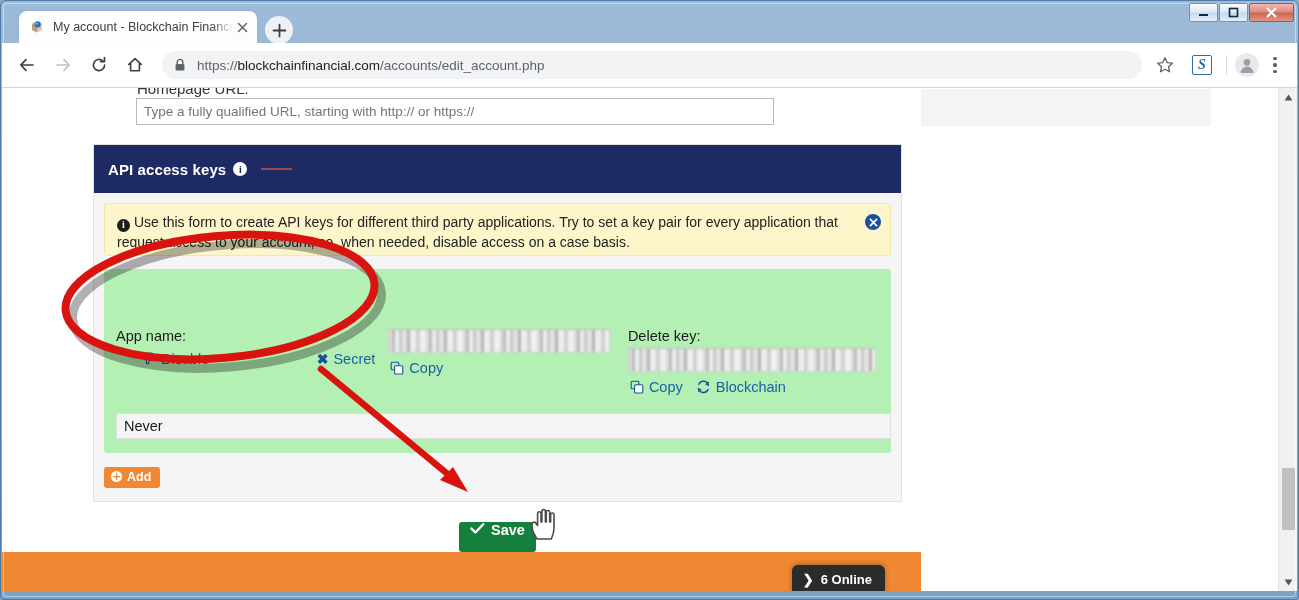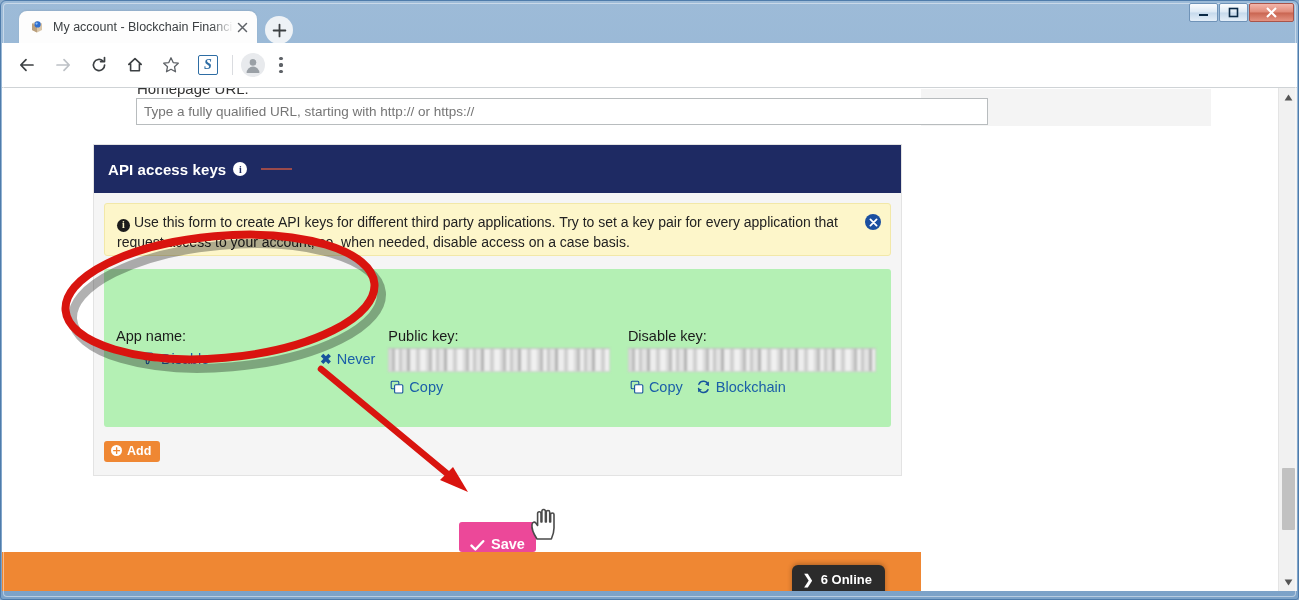--- a/index.html
+++ b/index.html
@@ -134,21 +134,21 @@
   }
 
   
   #content { position: absolute; left: 0; top: 0; width: 919px; }
   .hp-label {
     position: absolute; left: 135px; top: -8px;
     font-size: 15px; color: #333;
   }
   .hp-input {
     position: absolute; left: 134px; top: 10px;
-    width: 852px; height: 27px;
+    width: 638px; height: 27px;
     border: 1px solid #b8bcbe; background: #fff;
     font-size: 13.5px; color: #9a9a9a;
     padding: 0 7px; line-height: 25px;
   }
 
   
   #panel {
     position: absolute; left: 91px; top: 56px;
     width: 809px;
     background: #f5f5f5;
@@ -254,22 +254,22 @@
     width: 11px;height:11px;border-radius:50%;background:#fff;color:#ef8733;
     display:flex;align-items:center;justify-content:center;font-size:11px;
     font-weight:bold;margin-right:5px;line-height:1;
     font-family:"DejaVu Sans",sans-serif;
   }
 
   
   #savebtn {
     position: absolute; left: 457px; top: 434px;
     width: 77px; height: 30px;
-    background: #ec4899; border-radius: 3px;
-    display: flex; align-items: flex-end; justify-content: center;
+    background: #15803d; border-radius: 3px;
+    display: flex; align-items: flex-start; justify-content: center;
     color: #fff; font-size: 14.5px; font-weight: bold; cursor: pointer;
   }
   #savebtn svg { margin-right: 6px; }
 
   
   #footer {
     position: absolute; left: 0; right: 0; top: 464px; height: 42px;
     background: #ef8733;
   }
   #online {
@@ -370,20 +370,29 @@
         <path d="M14.6 9 a5.6 5.6 0 1 1 -1.8 -4.1" stroke="#3c4043" stroke-width="1.7" fill="none" stroke-linecap="round"></path>
         <path d="M14.5 1.6 L14.5 5.6 L10.6 5.6" stroke="#3c4043" stroke-width="1.7" fill="none" stroke-linecap="round" stroke-linejoin="round"></path>
       </svg>
     </div>
     <div class="tbicon">
       <svg width="18" height="18" viewBox="0 0 18 18">
           <path d="M2.8 8.4 L9 2.6 L15.2 8.4 M4.6 7.6 V14.8 H13.4 V7.6" stroke="#3c4043" stroke-width="1.6" fill="none" stroke-linecap="round" stroke-linejoin="round"></path>
         </svg>
     </div>
 
+    <div id="omnibox">
+      <span id="lockicon">
+        <svg width="12" height="14" viewBox="0 0 12 14">
+          <path d="M3.2 6 V4.2 a2.8 2.8 0 0 1 5.6 0 V6" stroke="#5f6368" stroke-width="1.4" fill="none"></path>
+          <rect x="1.6" y="6" width="8.8" height="6.6" rx="1" fill="#5f6368"></rect>
+        </svg>
+      </span>
+      <span id="urltext"><span class="dim">https://</span><span>blockchainfinancial.com</span><span class="dim">/accounts/edit_account.php</span></span>
+    </div>
 
     <div class="tbright">
       <div class="tbicon">
         <svg width="18" height="18" viewBox="0 0 18 18">
             <path d="M9 1.8 L11.2 6.6 L16.3 7.2 L12.5 10.7 L13.5 15.8 L9 13.3 L4.5 15.8 L5.5 10.7 L1.7 7.2 L6.8 6.6 Z" stroke="#5f6368" stroke-width="1.3" fill="none" stroke-linejoin="round"></path>
           </svg>
       </div>
       <div id="extS">S</div>
       <div id="tbsep"></div>
       <div id="avatar">
@@ -434,41 +443,40 @@
                 <div class="klabel">App name:</div>
                 <div class="kactions app">
                   <span class="klink">
                     <svg width="14" height="14" viewBox="0 0 14 14">
                         <path d="M4.4 1 H9.4 a1.4 1.4 0 0 1 1.4 1.4 V6.2 a1.4 1.4 0 0 1 -1.4 1.4 H7.6 L6.6 11 a1.2 1.2 0 0 1 -2.3 -.5 V7.6 H3 a1.2 1.2 0 0 1 -1.2 -1.3 L2.5 2.3 A1.5 1.5 0 0 1 4.4 1 Z" fill="none" stroke="#16539c" stroke-width="1.1" stroke-linejoin="round"></path>
                       </svg>
                     <span>Disable</span>
                   </span>
                   <span class="klink">
                     <span class="xg">✖</span>
-                    <span>Never</span>
+                    <span>Secret</span>
                   </span>
                 </div>
               </div>
 
               <div class="kcol-pub">
-                <div class="klabel">Public key:</div>
                 <div class="kblur pub"></div>
                 <div class="kactions pub">
                   <span class="klink">
                     <svg width="14" height="14" viewBox="0 0 14 14">
                         <rect x="1.2" y="1.2" width="7.6" height="7.6" rx="1" fill="none" stroke="#16539c" stroke-width="1.1"></rect>
                         <rect x="4.6" y="4.8" width="8.2" height="8.2" rx="1" fill="#fff" stroke="#16539c" stroke-width="1.1"></rect>
                       </svg>
                     <span>Copy</span>
                   </span>
                 </div>
               </div>
 
               <div class="kcol-sec">
-                <div class="klabel">Disable key:</div>
+                <div class="klabel">Delete key:</div>
                 <div class="kblur sec"></div>
                 <div class="kactions sec">
                   <span class="klink">
                     <svg width="14" height="14" viewBox="0 0 14 14">
                         <rect x="1.2" y="1.2" width="7.6" height="7.6" rx="1" fill="none" stroke="#16539c" stroke-width="1.1"></rect>
                         <rect x="4.6" y="4.8" width="8.2" height="8.2" rx="1" fill="#fff" stroke="#16539c" stroke-width="1.1"></rect>
                       </svg>
                     <span>Copy</span>
                   </span>
                   <span class="klink">
@@ -478,20 +486,21 @@
                       <path d="M13 1.6 L12.6 5.5 L9 4.6 Z" fill="#16539c"></path>
                       <path d="M2 12.3 L2.3 8.4 L6 9.4 Z" fill="#16539c"></path>
                     </svg>
                     <span>Blockchain</span>
                   </span>
                 </div>
               </div>
             </div>
 
             <div class="lastrow">
+              <div class="lastval">Never</div>
             </div>
           </div>
 
           <div id="addbtn">
             <span class="plus">+</span>
             <span>Add</span>
           </div>
         </div>
 
         <div id="savebtn">

